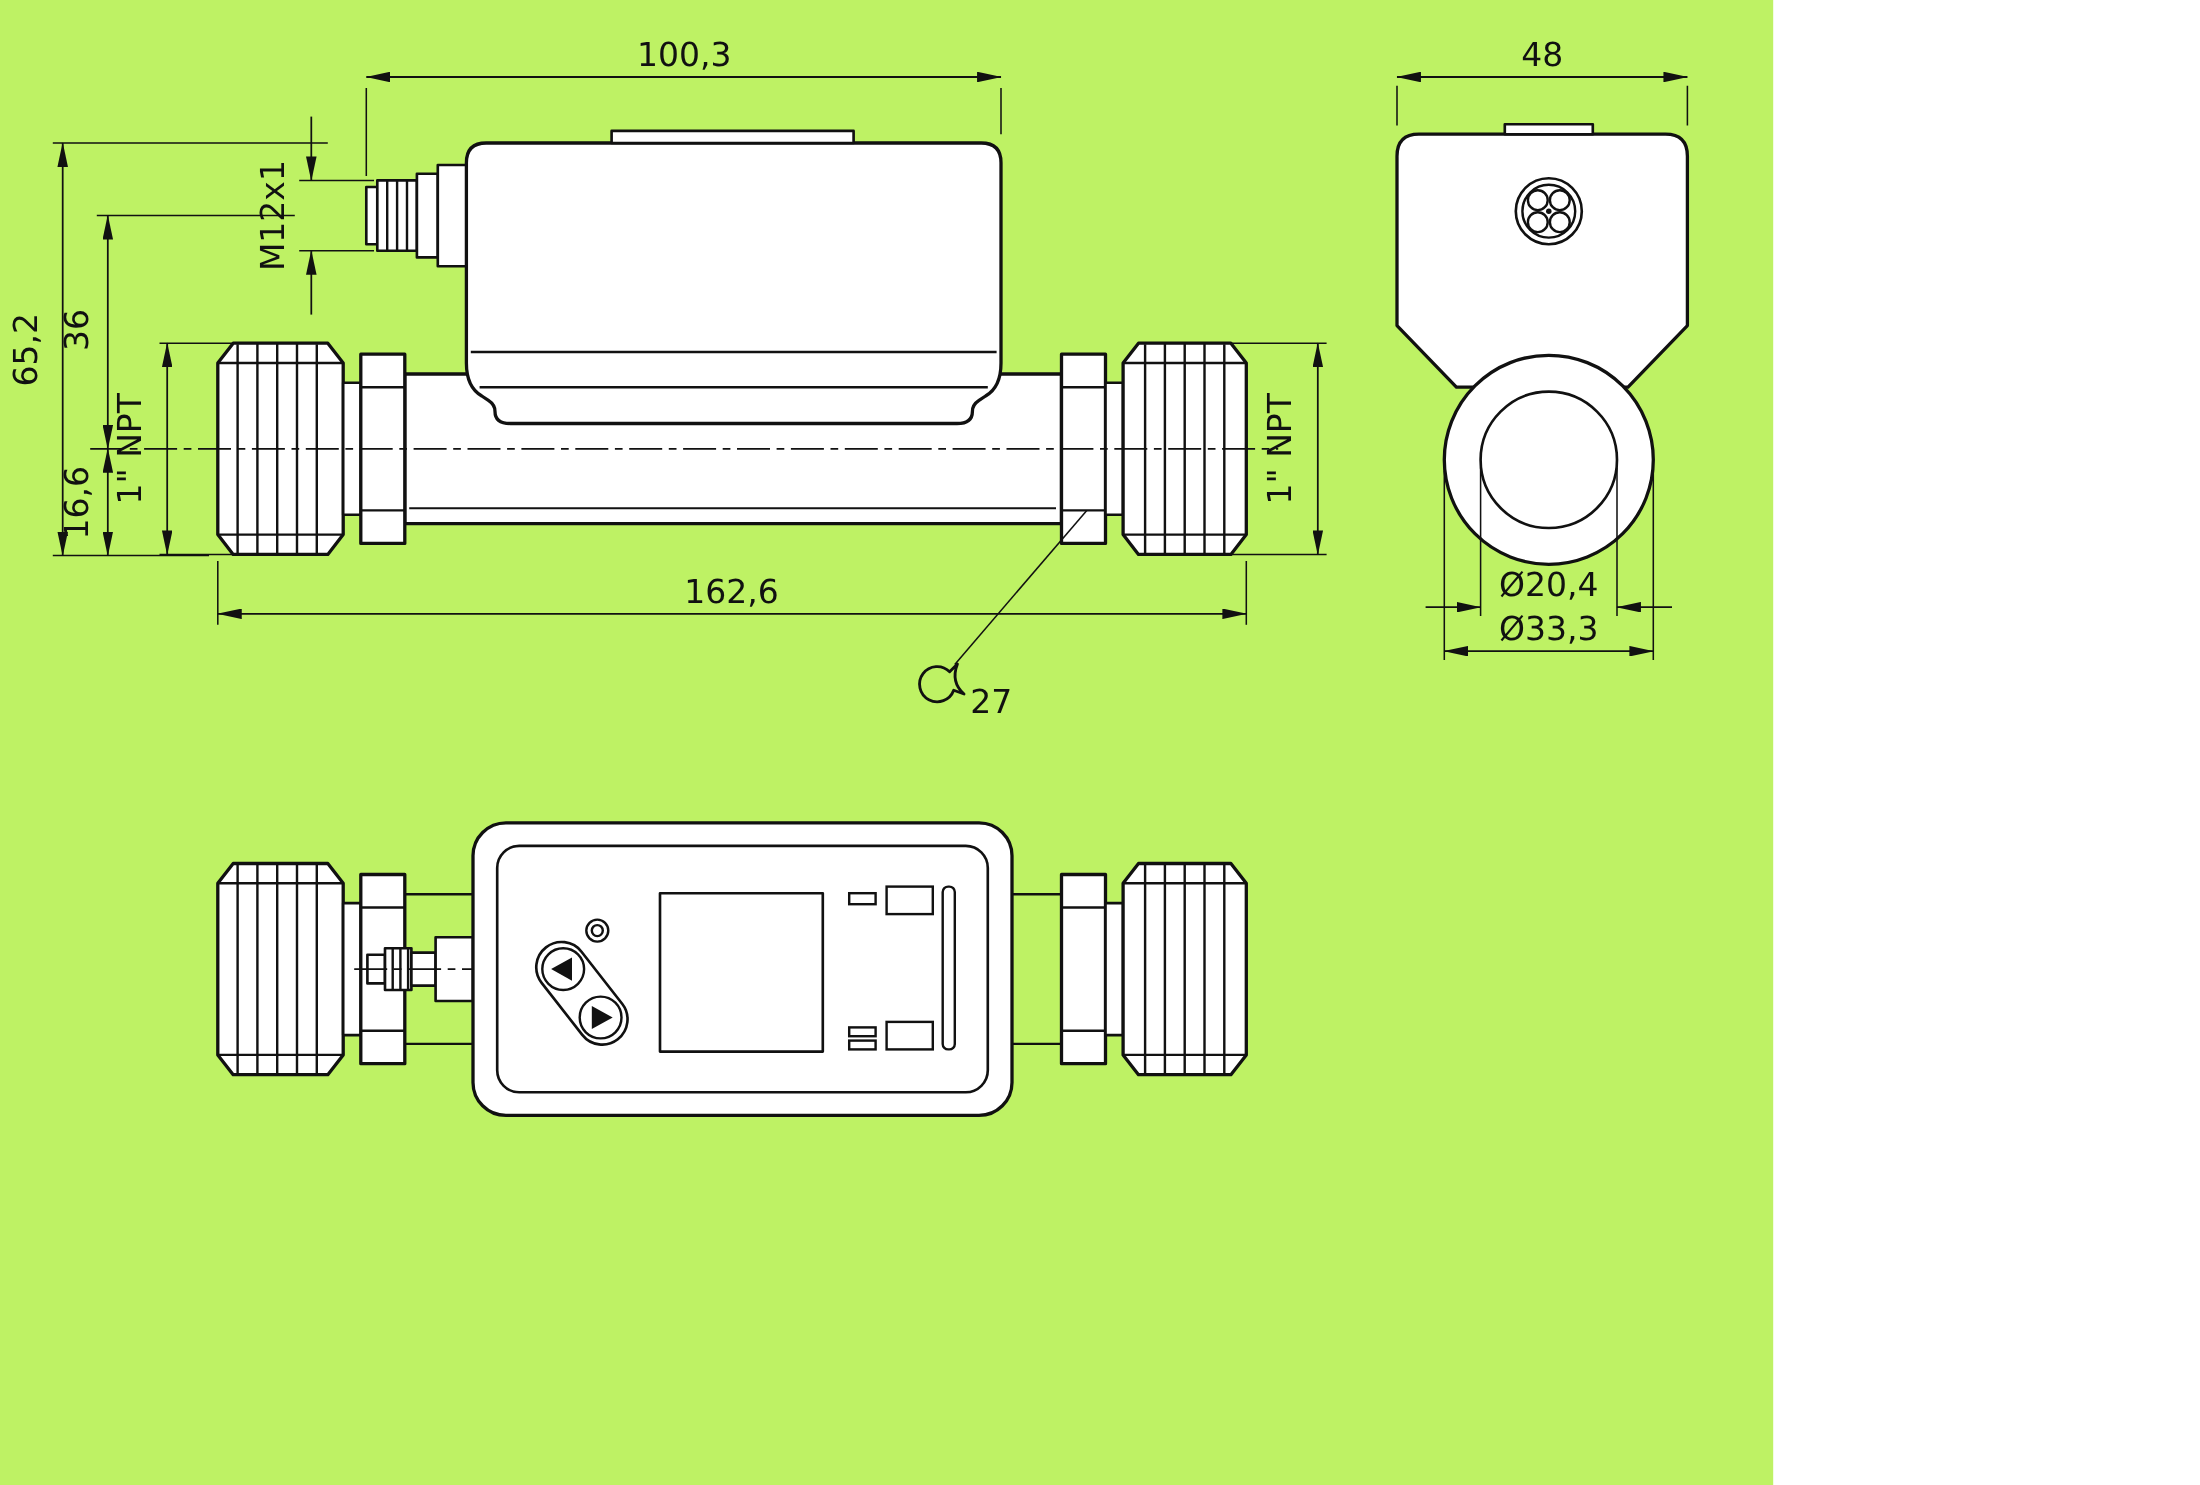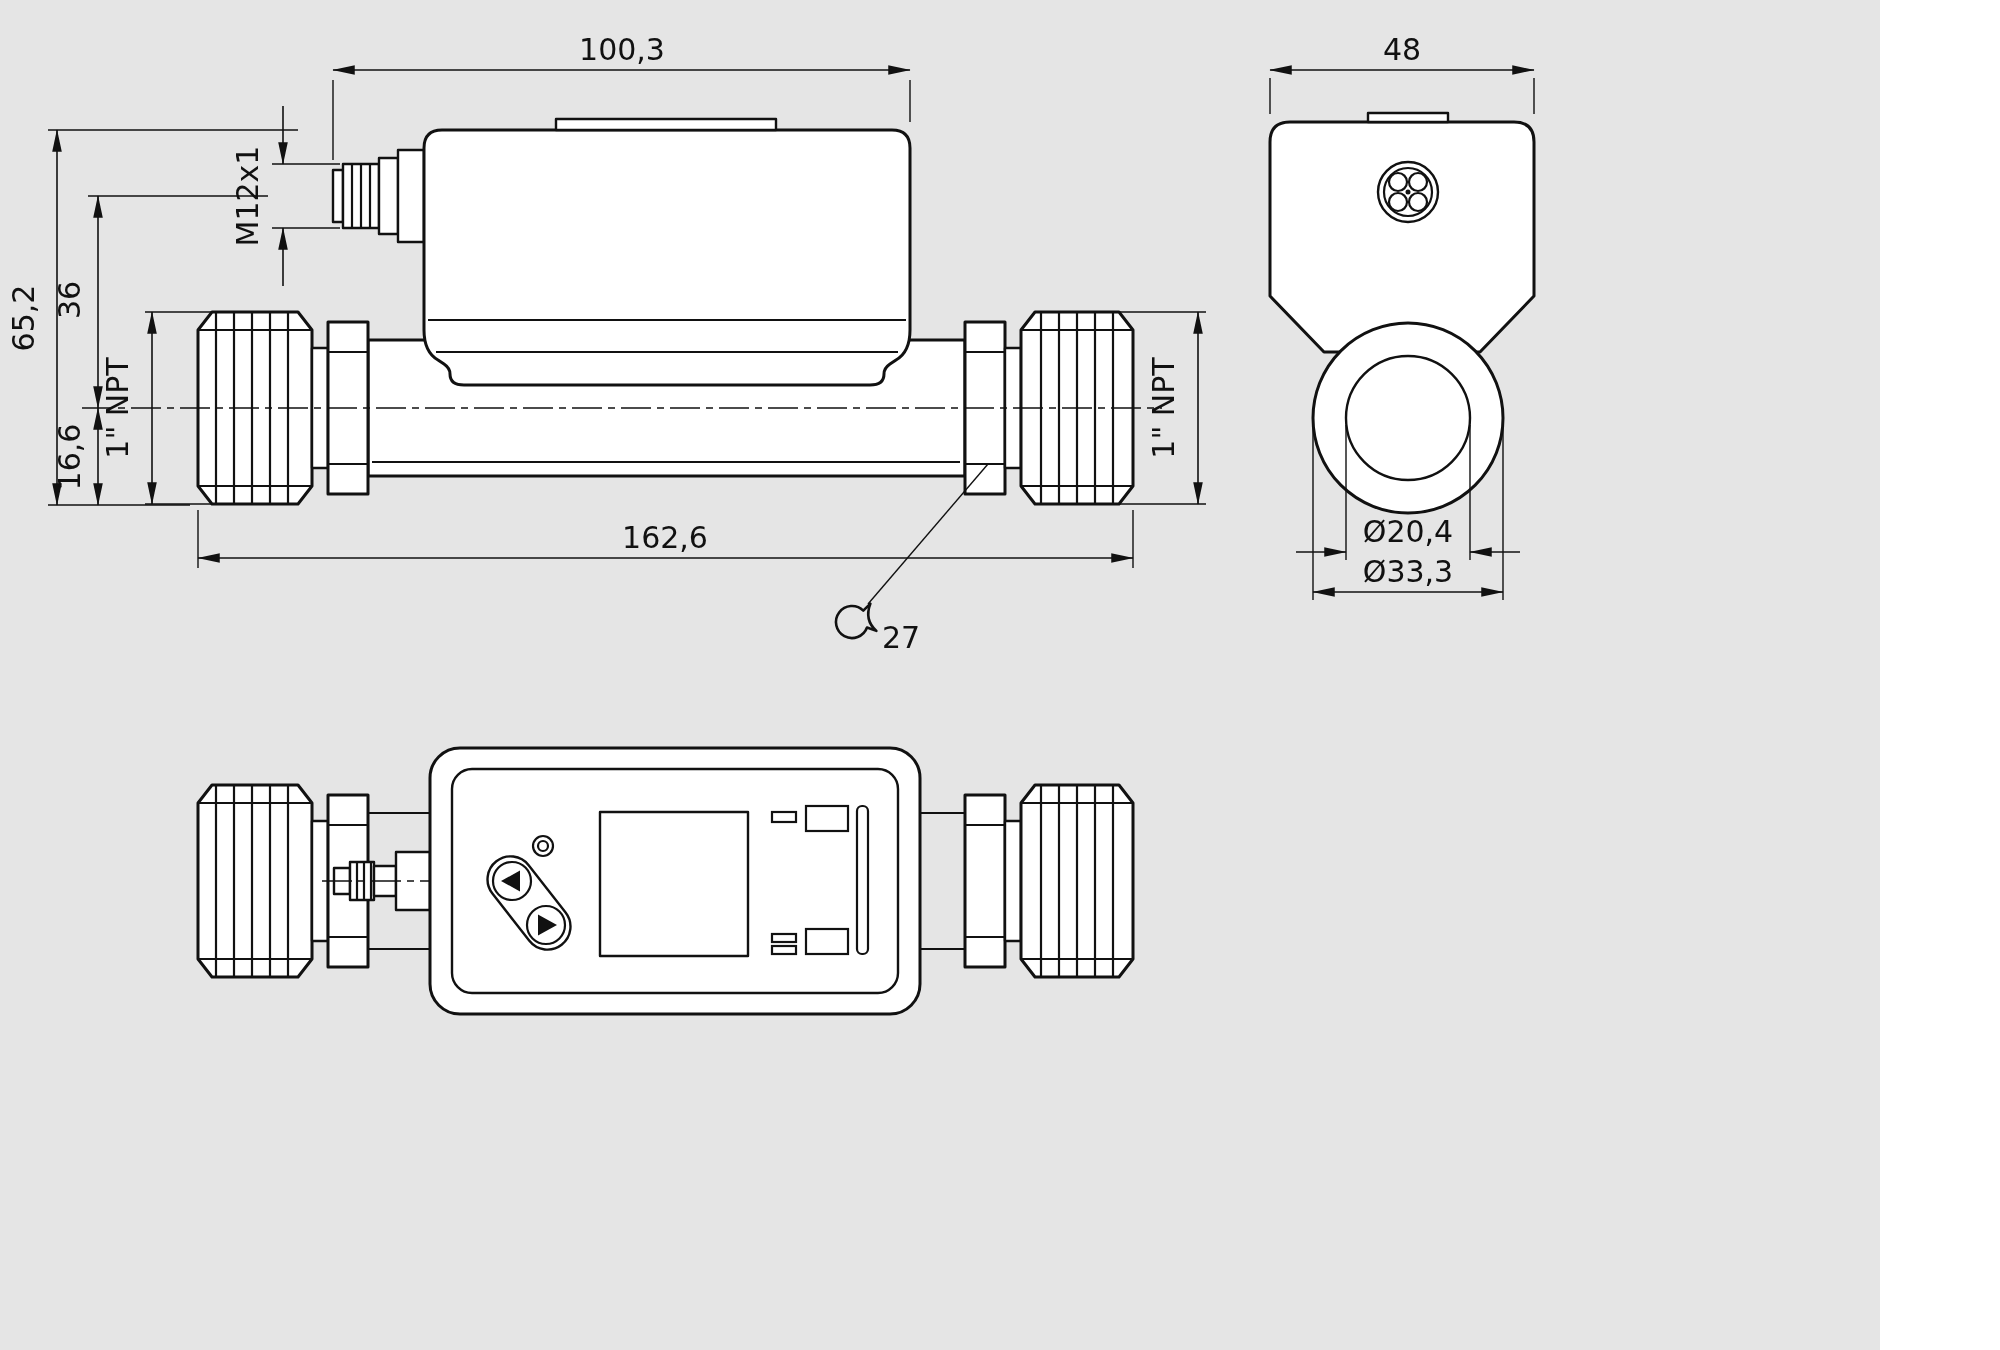--- a/index.html
+++ b/index.html
@@ -1,16 +1,16 @@
 <!DOCTYPE html>
 <html><head>
 <meta charset="utf-8">
 <style>
   html,body{margin:0;padding:0;background:#ffffff;}
-  .stage{position:relative;width:1880px;height:1350px;background:#e5e5e5;overflow:hidden;}
+  .stage{position:relative;width:1612px;height:1350px;background:#bef264;overflow:hidden;}
   svg{display:block;}
   .outline{fill:#ffffff;stroke:#111111;stroke-width:3;stroke-linejoin:round;}
   .detail{fill:#ffffff;stroke:#111111;stroke-width:2.4;stroke-linejoin:round;}
   .line2{fill:none;stroke:#111111;stroke-width:2.2;}
   .thin{fill:none;stroke:#111111;stroke-width:1.8;}
   .dim{fill:none;stroke:#111111;stroke-width:1.6;}
   .ext{fill:none;stroke:#111111;stroke-width:1.4;}
   .cl{fill:none;stroke:#111111;stroke-width:1.5;stroke-dasharray:30 6 7 6;}
   .fillb{fill:#111111;stroke:none;}
   text.t{font-family:"DejaVu Sans","Liberation Sans",sans-serif;font-size:30px;fill:#111111;}

